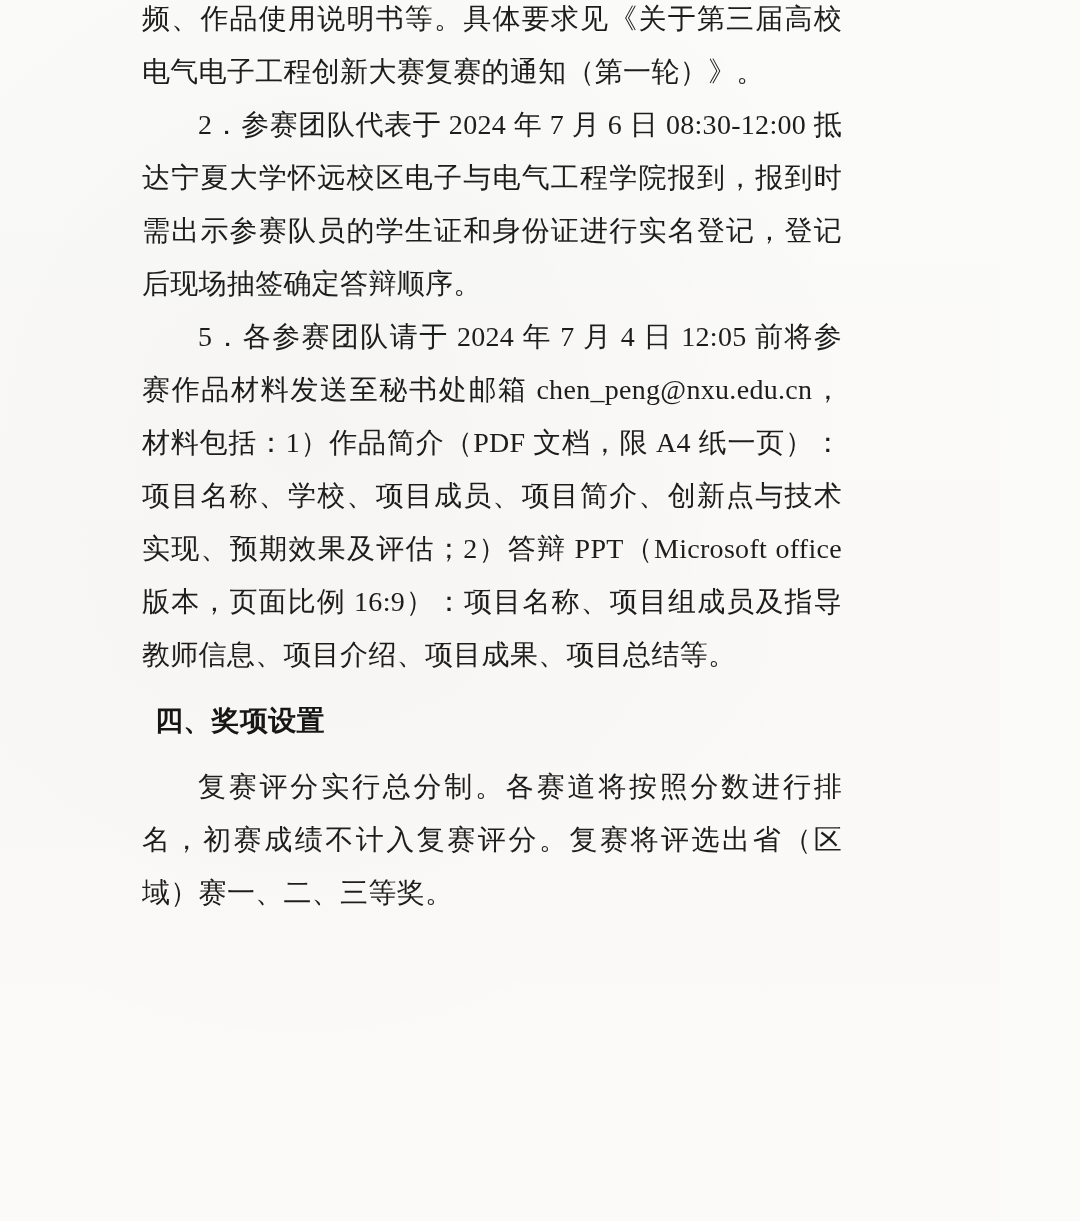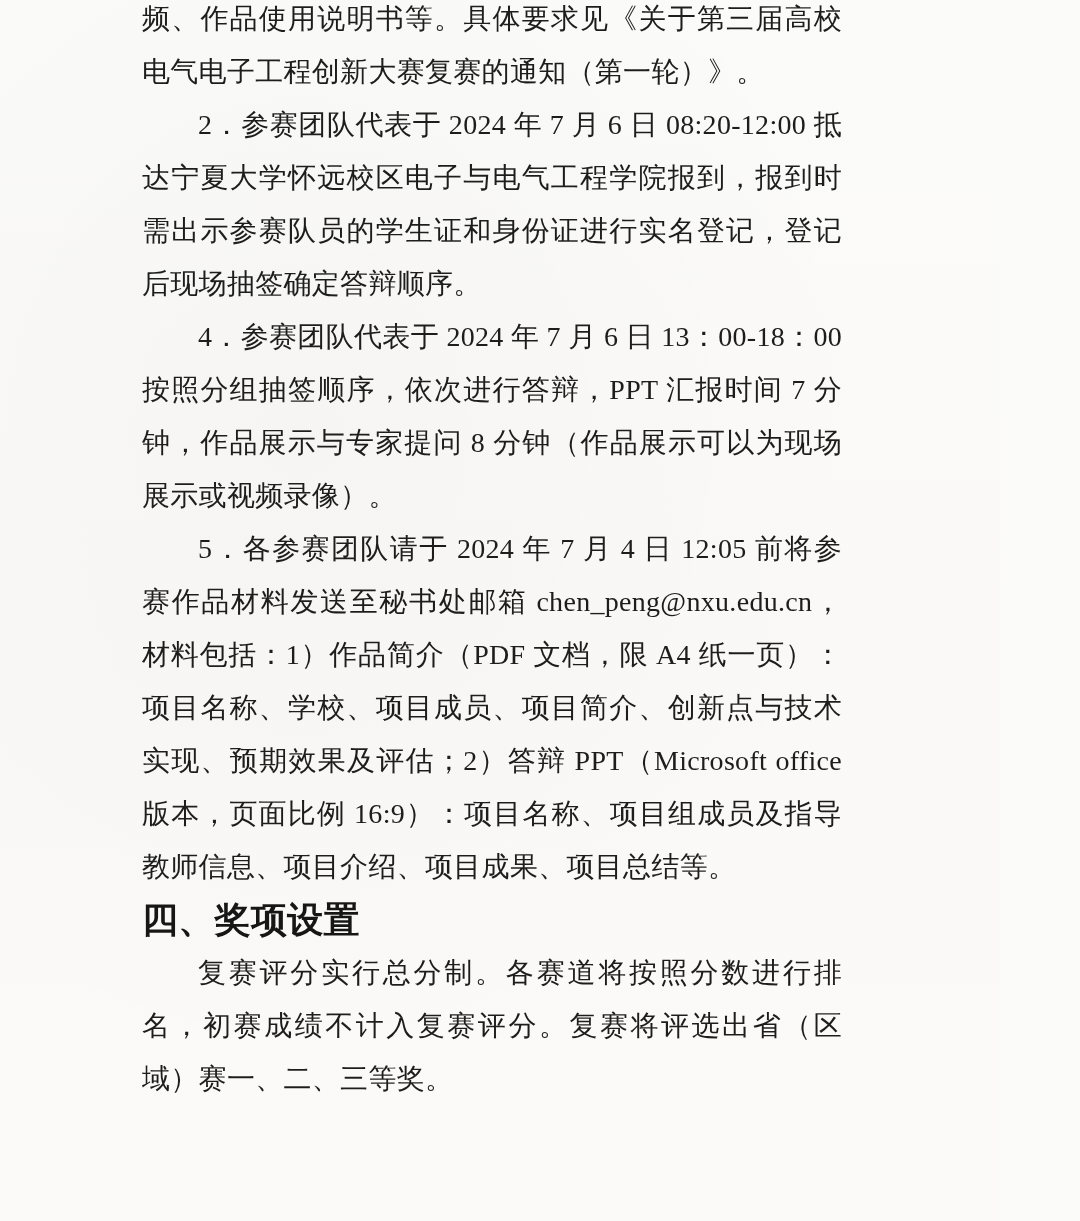--- a/index.html
+++ b/index.html
@@ -36,42 +36,41 @@
     letter-spacing: 0.3px;
   }
   p.para {
     margin: 0;
     text-indent: 2em;
   }
   p.para.flush {
     text-indent: 0;
   }
   .heading {
-    margin: 0;
+    margin: 13px;
     font-family: "Liberation Sans", "DejaVu Sans", sans-serif;
-    font-size: 36px;
+    font-size: 28px;
     line-height: 53px;
     font-weight: 700;
     text-indent: 0;
     color: #161616;
     text-align: left;
   }
 </style>
 </head>
 <body>
 
 <div class="scan-page">
   <div class="doc-text">
 
     <p class="para flush">频、作品使用说明书等。具体要求见《关于第三届高校电气电子工程创新大赛复赛的通知（第一轮）》。</p>
 
-    <p class="para">2．参赛团队代表于 2024 年 7 月 6 日 08:20-12:00 抵达宁夏大学怀远校区电子与电气工程学院报到，报到时需出示参赛队员的学生证和身份证进行实名登记，登记后现场抽签确定答辩顺序。</p>
+    <p class="para">2．参赛团队代表于 2024 年 7 月 6 日 08:30-12:00 抵达宁夏大学怀远校区电子与电气工程学院报到，报到时需出示参赛队员的学生证和身份证进行实名登记，登记后现场抽签确定答辩顺序。</p>
 
 
-    <p class="para">4．参赛团队代表于 2024 年 7 月 6 日 13：00-18：00 按照分组抽签顺序，依次进行答辩，PPT 汇报时间 7 分钟，作品展示与专家提问 8 分钟（作品展示可以为现场展示或视频录像）。</p>
 
     <p class="para">5．各参赛团队请于 2024 年 7 月 4 日 12:05 前将参赛作品材料发送至秘书处邮箱 chen_peng@nxu.edu.cn，材料包括：1）作品简介（PDF 文档，限 A4 纸一页）：项目名称、学校、项目成员、项目简介、创新点与技术实现、预期效果及评估；2）答辩 PPT（Microsoft office 版本，页面比例 16:9）：项目名称、项目组成员及指导教师信息、项目介绍、项目成果、项目总结等。</p>
 
 
     <h2 class="heading">四、奖项设置</h2>
 
     <p class="para">复赛评分实行总分制。各赛道将按照分数进行排名，初赛成绩不计入复赛评分。复赛将评选出省（区域）赛一、二、三等奖。</p>
 
   </div>
 </div>

